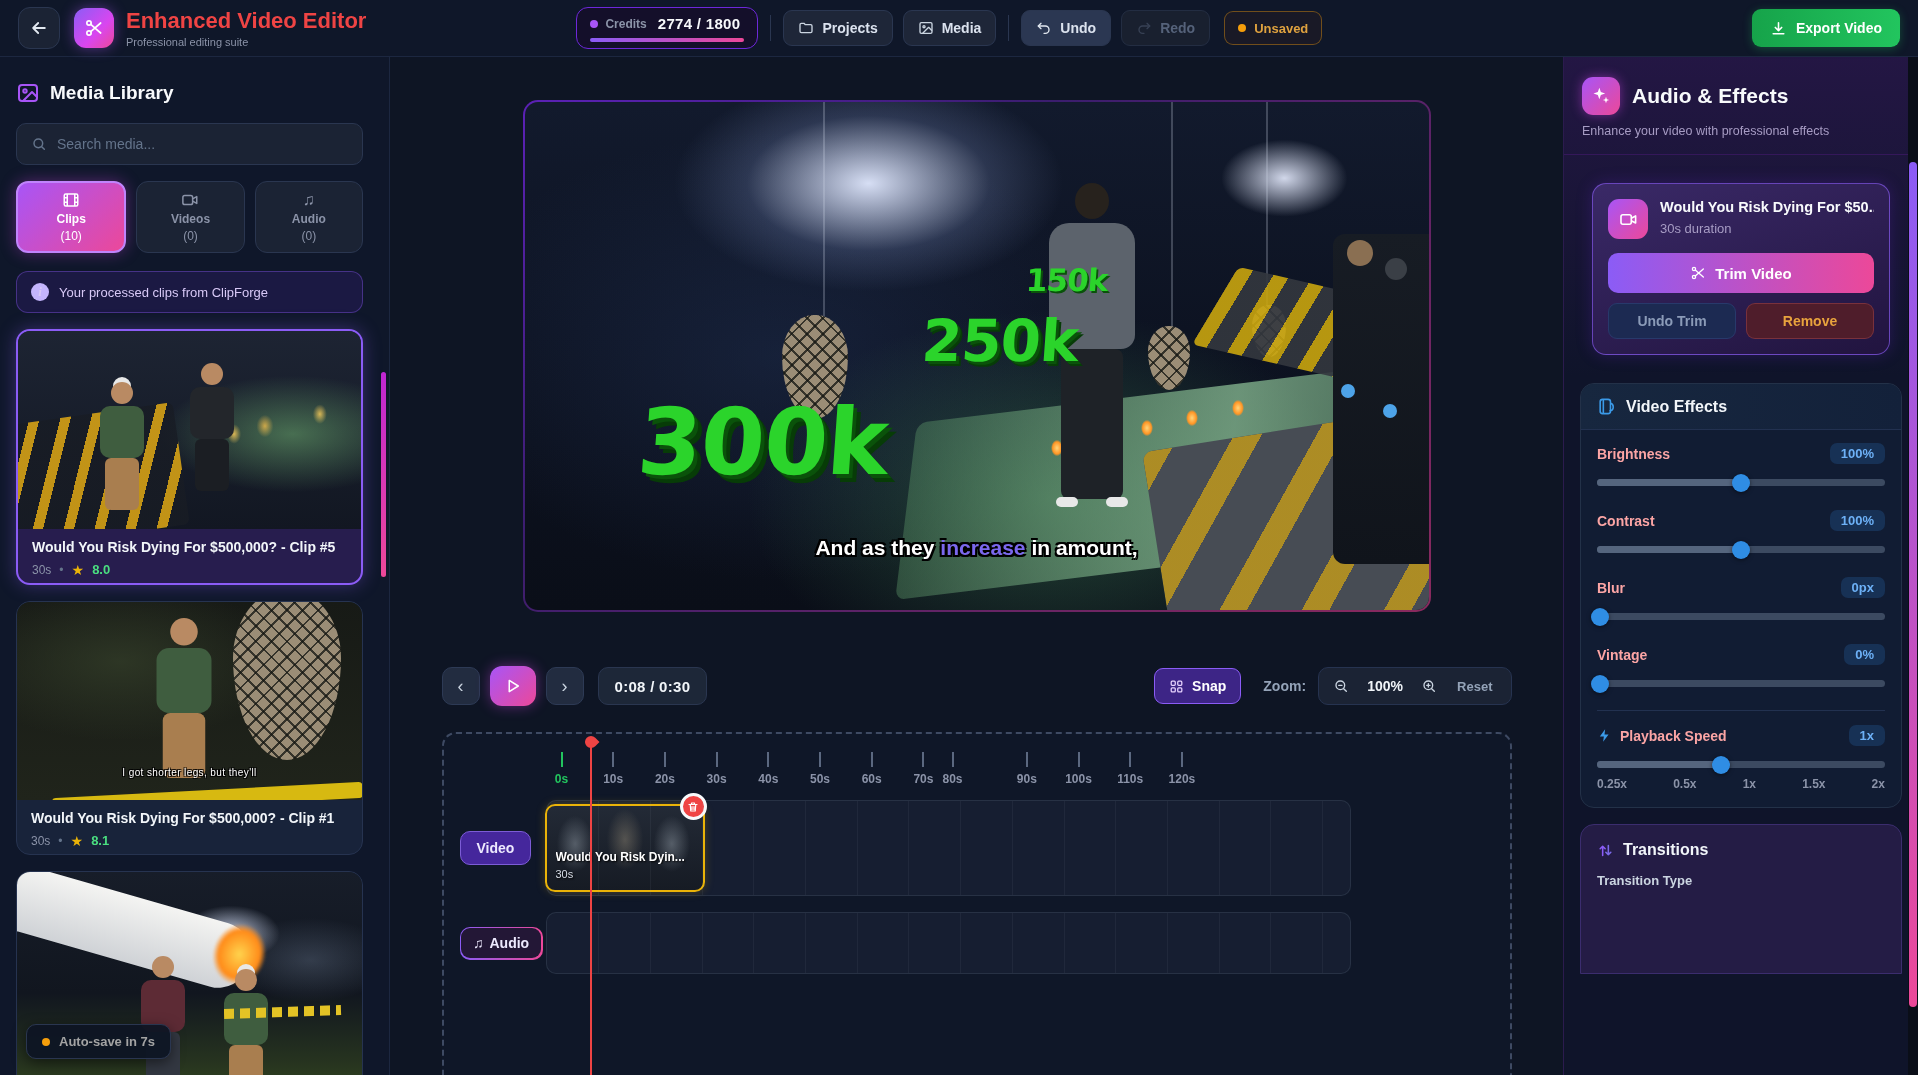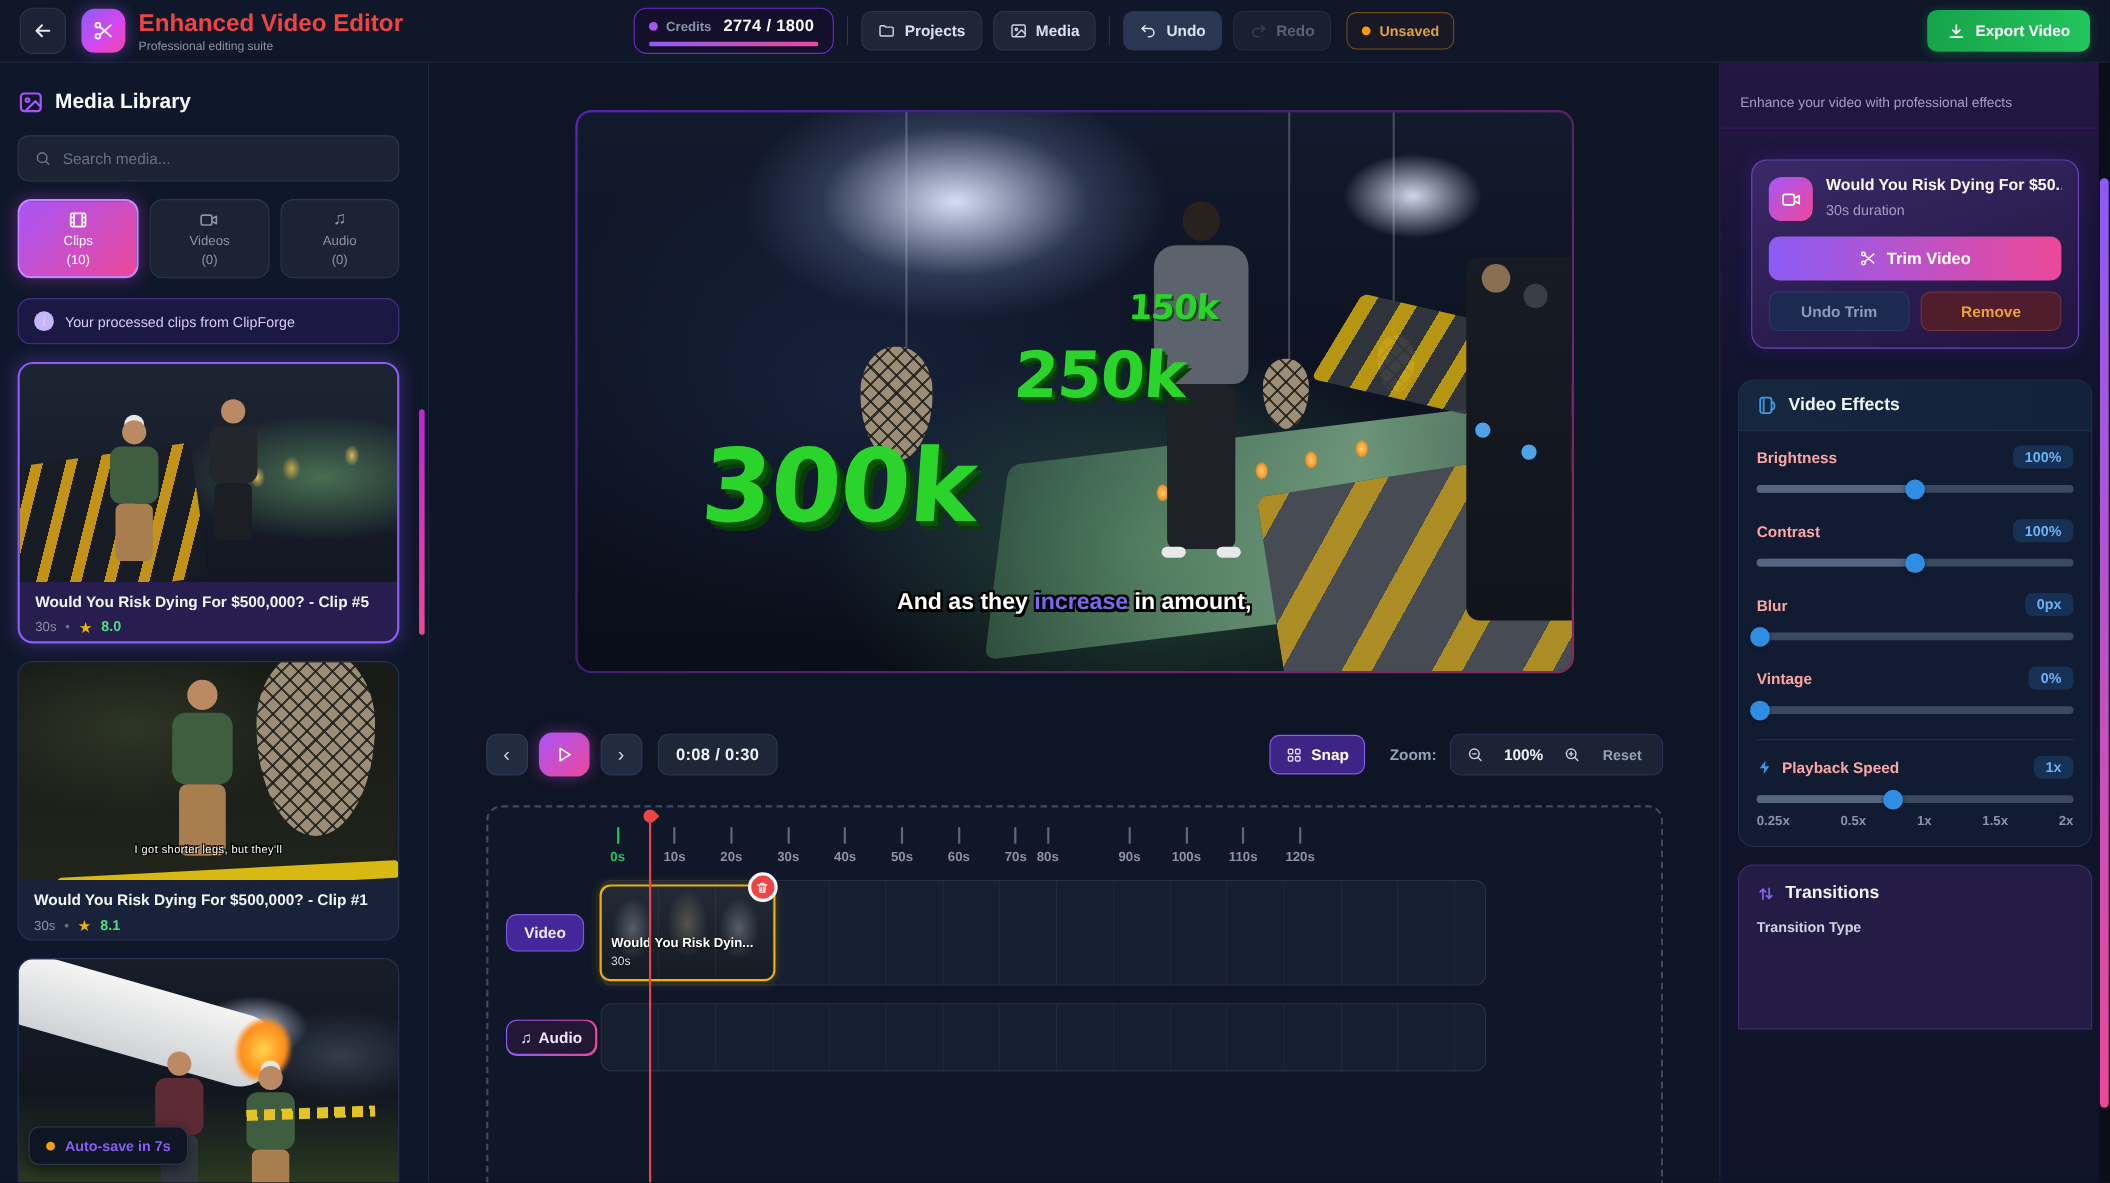--- a/index.html
+++ b/index.html
@@ -34,21 +34,21 @@
   .cols{flex:1;display:flex;min-height:0}
 
   
   .sidebar{width:390px;flex:0 0 390px;background:#0f172a;border-right:1px solid #1c2740;padding:24px 26px 0 16px;position:relative;overflow:hidden}
   .ml-head{display:flex;align-items:center;gap:10px}
   .ml-title{font-size:19px;font-weight:bold;color:#f8fafc}
   .search{margin-top:18px;height:42px;background:#1b2334;border:1px solid #2a3650;border-radius:10px;display:flex;align-items:center;gap:10px;padding:0 14px;cursor:text}
   .search span{font-size:14px;color:#64748b}
   .tabs{display:flex;gap:10px;margin-top:16px}
   .tab{flex:1;height:72px;border-radius:12px;background:#1b2334;border:1px solid #2a3650;display:flex;flex-direction:column;align-items:center;justify-content:center;gap:3px;color:#8b93a8;font-size:12px;cursor:pointer}
-  .tab b{font-weight:normal}
+  .tab b{font-weight:bold}
   .tab.active{background:linear-gradient(135deg,#a855f7,#ec4899);border:2px solid #c084fc;color:#fff;box-shadow:0 0 16px rgba(217,70,239,.35)}
   .banner{margin-top:18px;display:flex;align-items:center;gap:10px;background:rgba(109,40,217,.14);border:1px solid rgba(139,92,246,.38);border-radius:12px;padding:11px 14px}
   .info-i{width:18px;height:18px;border-radius:50%;background:#c4b5fd;color:#2e1065;font-size:12px;font-weight:bold;display:flex;align-items:center;justify-content:center;font-family:"Liberation Serif",serif;font-style:italic}
   .banner span{font-size:13px;color:#d8c9f7}
   .cards{margin-top:16px;display:flex;flex-direction:column;gap:16px}
   .card{background:#18233a;border:1px solid #263télé__;border:1px solid #263350;border-radius:14px;overflow:hidden;cursor:pointer}
   .card.selected{background:#271d4e;border:2px solid #8b5cf6;box-shadow:0 0 18px rgba(139,92,246,.35)}
   .thumb{height:198px;position:relative;overflow:hidden}
   .card-body{padding:10px 14px 6px}
   .card-title{font-size:14px;font-weight:bold;color:#f1f5f9;white-space:nowrap;overflow:hidden}
@@ -83,21 +83,21 @@
   .t3{background:
     radial-gradient(70px 40px at 62% 28%,rgba(220,230,255,.85),transparent 70%),
     radial-gradient(120px 60px at 85% 40%,rgba(150,170,200,.25),transparent 70%),
     linear-gradient(180deg,#171d29,#11161f 55%,#26331f 86%,#31431f)}
   .rocket{position:absolute;left:-12px;top:24px;width:248px;height:66px;background:linear-gradient(180deg,#f4f4f2,#cfd2d6);border-radius:18px 30px 30px 18px;transform:rotate(16deg)}
   .rocket::after{content:"";position:absolute;right:-26px;top:-16px;width:74px;height:86px;background:radial-gradient(closest-side,#ffd34d,#ff8c1a 55%,transparent 72%);filter:blur(1px)}
   .t3 .floats{position:absolute;right:6%;bottom:34%;width:34%;height:10px;background:repeating-linear-gradient(90deg,#e3c325 0 10px,transparent 10px 16px);transform:rotate(-2deg)}
 
   .side-scroll{position:absolute;right:3px;top:315px;width:5px;height:205px;border-radius:3px;background:linear-gradient(180deg,#c026d3,#ec4899);cursor:pointer}
   .toast{position:absolute;left:26px;bottom:16px;display:flex;align-items:center;gap:9px;background:rgba(13,20,35,.93);border:1px solid #2a3650;border-radius:10px;padding:9px 15px;box-shadow:0 4px 14px rgba(0,0,0,.5)}
-  .toast span{font-size:13px;font-weight:bold;color:#8b5cf6}
+  .toast span{font-size:13px;font-weight:bold;color:#a3a3a3}
 
   
   .stage{flex:1;min-width:0;background:#0e1524;position:relative;overflow:hidden}
   .preview{width:908px;height:512px;margin:43px auto 0;border-radius:15px;padding:2px;background:linear-gradient(140deg,#5b21b6 0%,#3b1d6e 35%,#8a2a5e 100%)}
   .preview-inner{width:100%;height:100%;border-radius:13px;position:relative;overflow:hidden;background:
     radial-gradient(270px 150px at 38% 16%,rgba(225,233,255,.95),rgba(140,160,215,.22) 45%,transparent 72%),
     radial-gradient(90px 55px at 84% 15%,rgba(230,236,255,.9),transparent 70%),
     radial-gradient(420px 260px at 58% 78%,rgba(66,135,88,.45),transparent 72%),
     radial-gradient(500px 320px at 28% 50%,rgba(38,56,96,.38),transparent 70%),
     linear-gradient(180deg,#121a2d 0%,#0d1322 45%,#0a0e18 100%)}
@@ -626,20 +626,29 @@
               <div class="gline" style="left: 672.1px;"></div>
               <div class="gline" style="left: 723.8px;"></div>
               <div class="gline" style="left: 775.5px;"></div>
             </div>
         </div>
       </div>
     </main>
 
     <aside class="effects">
       <div class="fx-head">
+        <div class="fx-title-row">
+          <span class="fx-logo">
+              <svg width="20" height="20" viewBox="0 0 24 24" fill="#fff">
+                <path d="M10 2l1.8 5.2L17 9l-5.2 1.8L10 16l-1.8-5.2L3 9l5.2-1.8z"></path>
+                <path d="M18 13l1 2.8 2.8 1-2.8 1-1 2.8-1-2.8-2.8-1 2.8-1z"></path>
+              </svg>
+            </span>
+          <span class="fx-title">Audio &amp; Effects</span>
+        </div>
         <div class="fx-sub">Enhance your video with professional effects</div>
       </div>
 
       <div class="clipcard">
         <div class="clipcard-top">
           <span class="cc-icon">
               <svg width="19" height="19" viewBox="0 0 24 24" fill="none" stroke="#fff" stroke-width="2" stroke-linejoin="round">
                 <rect x="2.5" y="6" width="13" height="12" rx="2.5"></rect>
                 <path d="M15.5 10.5L21 7.5v9l-5.5-3"></path>
               </svg>

